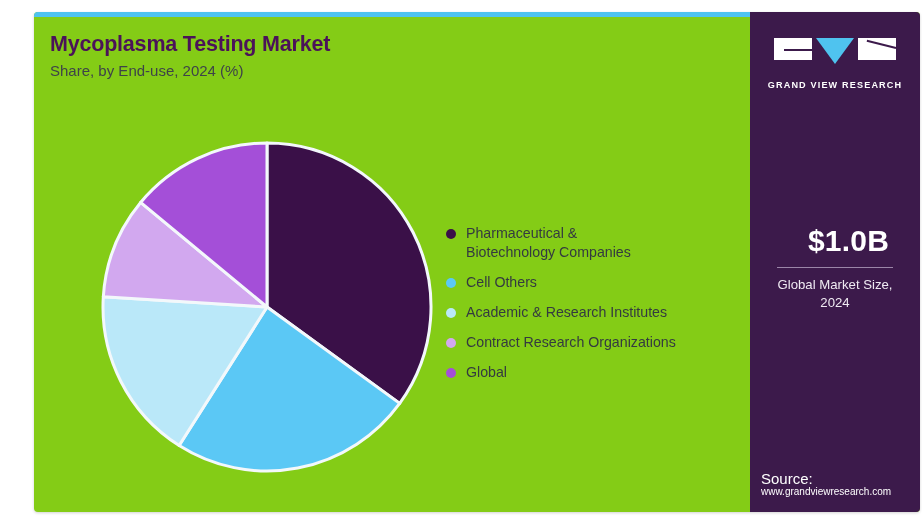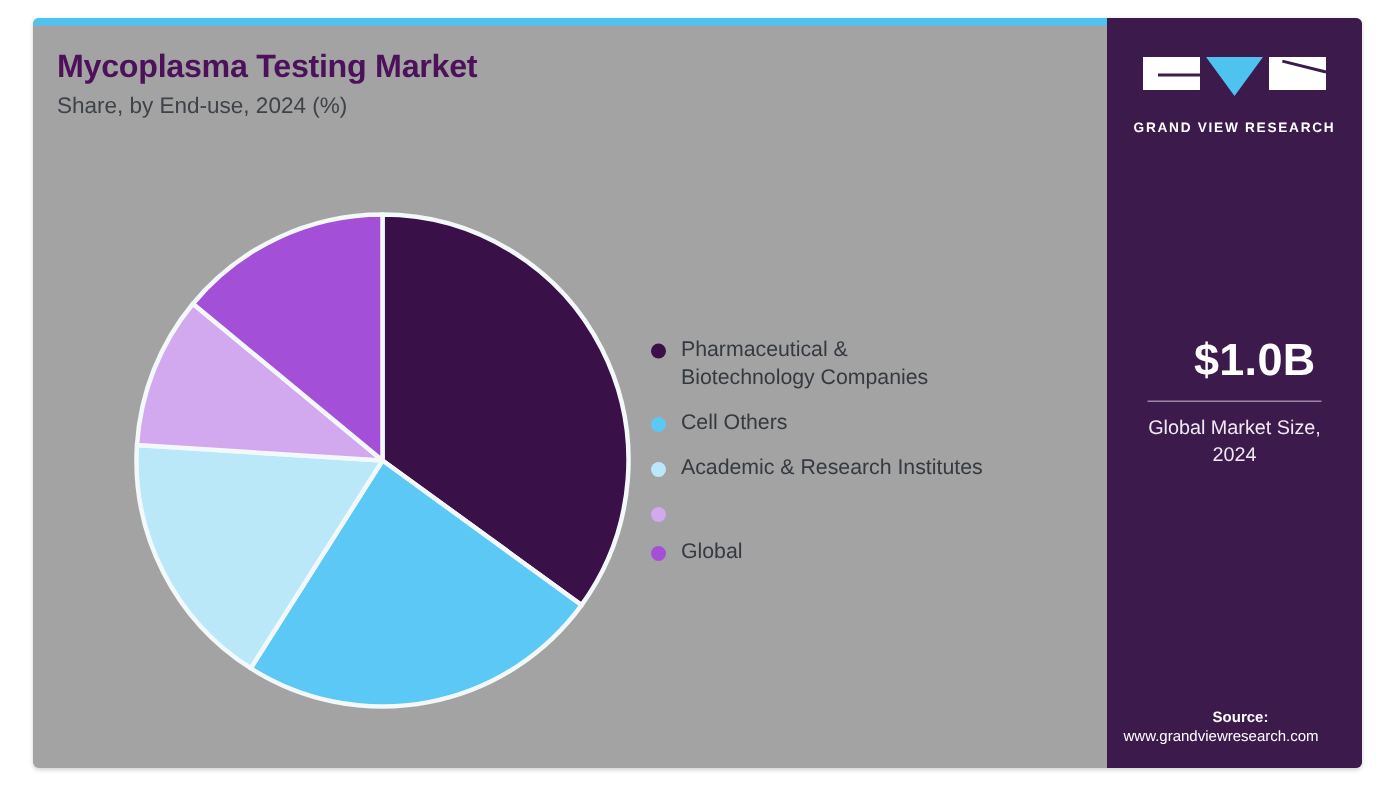--- a/index.html
+++ b/index.html
@@ -13,25 +13,25 @@
   #canvas {
     position: relative;
     width: 922px;
     height: 524px;
     overflow: hidden;
     background: #ffffff;
     box-sizing: border-box;
   }
   .card {
     position: absolute;
-    left: 22px;
+    left: 34px;
     top: 12px;
     width: 886px;
     height: 500px;
-    background: #a3a3a3;
+    background: #84cc16;
     border-radius: 4px;
     box-shadow: 0 1px 3px rgba(0,0,0,0.18);
     overflow: hidden;
   }
   .top-accent {
     position: absolute;
     left: 0;
     top: 0;
     width: 716px;
     height: 5px;
@@ -184,25 +184,24 @@
     white-space: pre-line;
   }
   .source-block {
     position: absolute;
     left: 11px;
     bottom: 13px;
     width: 156px;
     text-align: left;
   }
   .source-label {
-    font-size: 10px;
-    font-weight: bold;
+    font-size: 15px;
+    font-weight: normal;
     color: #ffffff;
     line-height: 13px;
-    text-align: center;
   }
   .source-url {
     font-size: 10px;
     color: #ffffff;
     line-height: 14px;
   }
 </style>
 </head>
 <body>
 
@@ -234,20 +233,21 @@
           <div class="legend-row">
             <span class="legend-dot" style="background: rgb(91, 200, 245);"></span>
             <span class="legend-label">Cell Others</span>
           </div>
           <div class="legend-row">
             <span class="legend-dot" style="background: rgb(186, 232, 249);"></span>
             <span class="legend-label">Academic &amp; Research Institutes</span>
           </div>
           <div class="legend-row">
             <span class="legend-dot" style="background: rgb(210, 168, 239);"></span>
+            <span class="legend-label">Contract Research Organizations</span>
           </div>
           <div class="legend-row">
             <span class="legend-dot" style="background: rgb(164, 79, 216);"></span>
             <span class="legend-label">Global</span>
           </div>
         </div>
     </div>
 
     <div class="sidebar">
 

